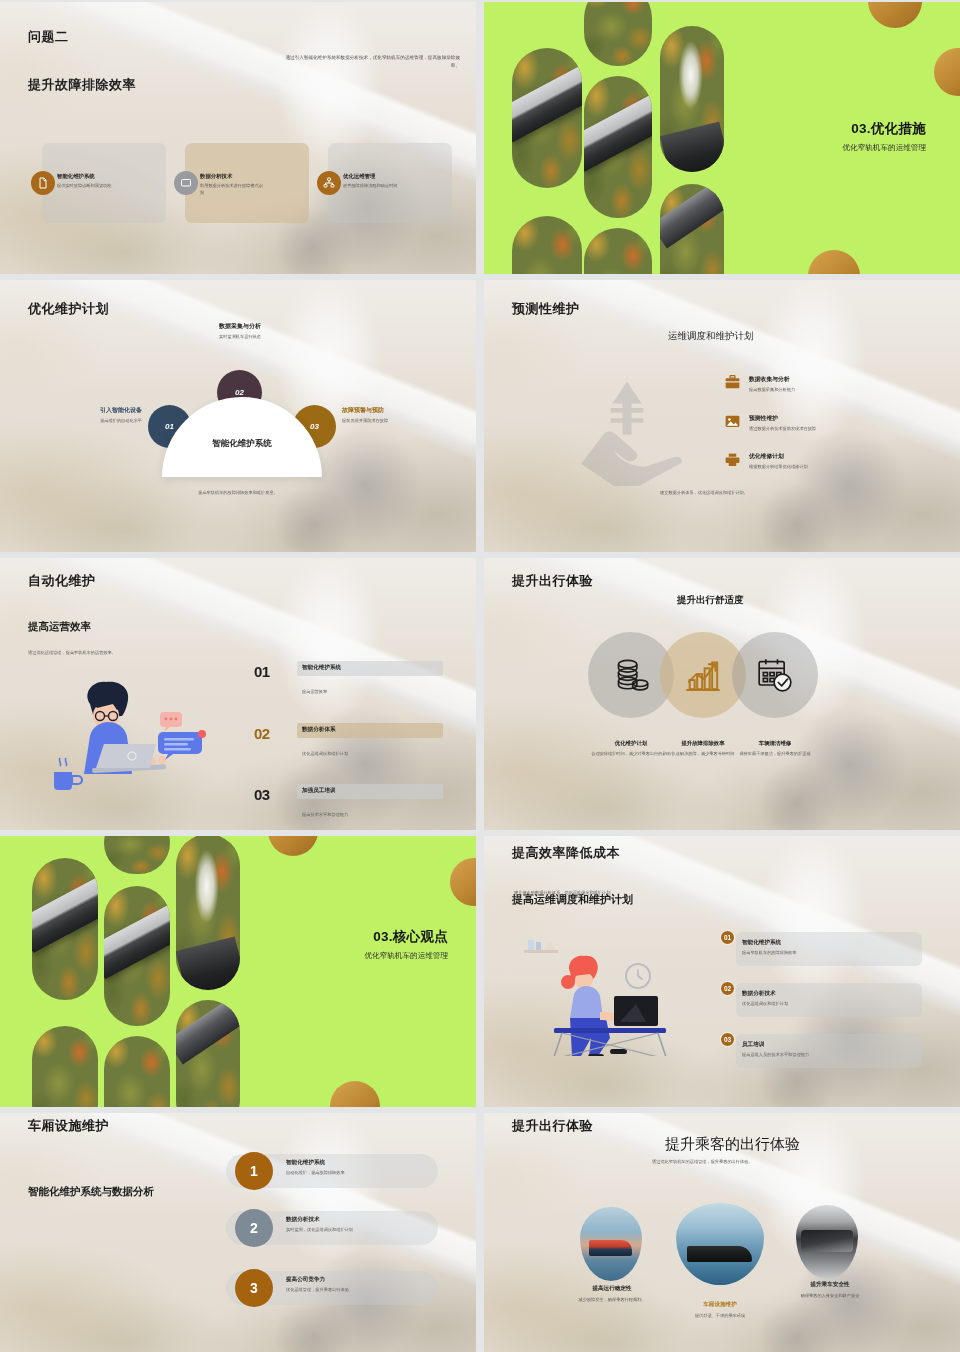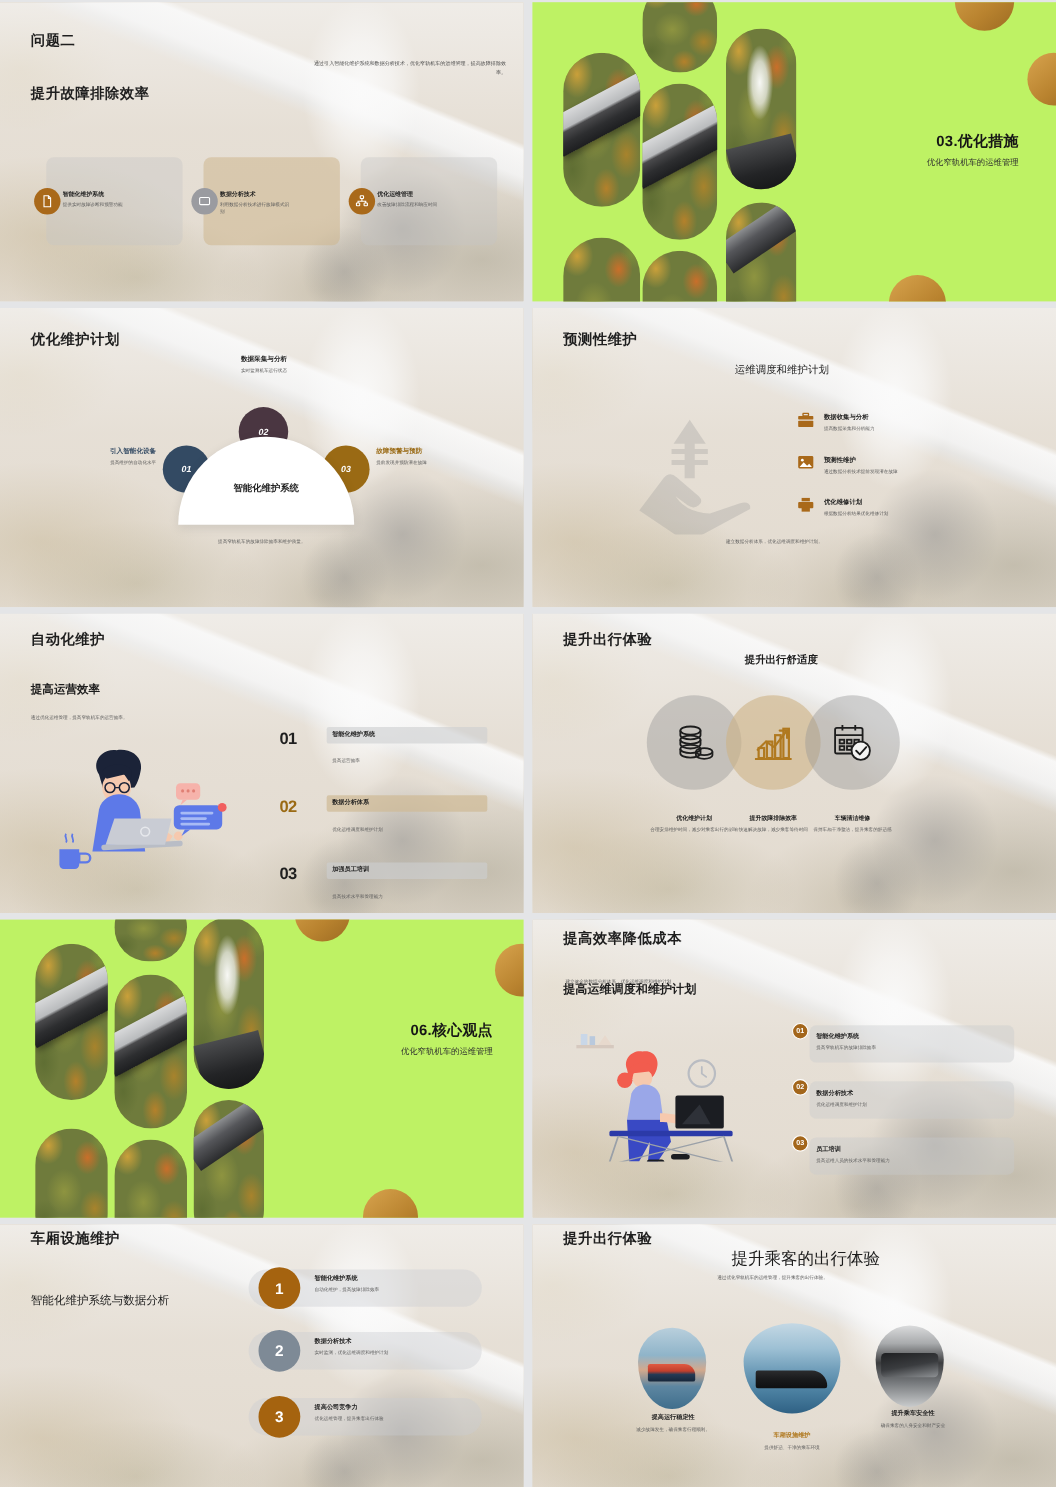--- a/index.html
+++ b/index.html
@@ -533,21 +533,21 @@
           <div class="img forest"></div>
         </div>
       <div class="pill" style="left:176px;top:-2px;width:64px;height:156px;">
           <div class="img forest smoke"></div>
         </div>
       <div class="pill" style="left:176px;top:164px;width:64px;height:132px;">
           <div class="img forest track"></div>
         </div>
     </div>
     <div style="position:absolute;right:28px;top:92px;text-align:right;">
-      <div style="font-size:13.5px;font-weight:700;color:#161616;letter-spacing:0.3px;">06.核心观点</div>
+      <div style="font-size:13.5px;font-weight:700;color:#161616;letter-spacing:0.3px;">03.核心观点</div>
       <div style="font-size:7.6px;color:#2e2e2e;margin-top:5px;">优化窄轨机车的运维管理</div>
     </div>
   </div>
 
   <div class="slide">
     <div class="bg-train">
       <div class="sky"></div>
         <div class="foliage"></div>
         <div class="rail"></div>
       <div class="steam"></div>
@@ -603,21 +603,21 @@
   <div class="slide">
     <div class="bg-train">
       <div class="sky"></div>
         <div class="foliage"></div>
         <div class="rail"></div>
       <div class="steam"></div>
         <div class="loco"></div>
         <div class="wash"></div>
     </div>
     <div class="s-title s-h1" style="left:28px;top:4px;">车厢设施维护</div>
-    <div style="position:absolute;left:28px;top:62px;font-size:10.5px;font-weight:400;color:#1c1c1c;">智能化维护系统与数据分析</div>
+    <div style="position:absolute;left:28px;top:72px;font-size:10.5px;font-weight:700;color:#1c1c1c;">智能化维护系统与数据分析</div>
 
     <div class="npanel" style="left:226px;top:41px;width:212px;"></div>
     <div class="ncirc" style="left:235px;top:39px;background:#a5630f;">1</div>
     <div style="position:absolute;left:286px;top:46px;font-size:5.6px;font-weight:700;color:#1d1d1d;">智能化维护系统</div>
     <div class="tiny" style="position:absolute;left:286px;top:57px;">自动化维护，提高故障排除效率</div>
 
     <div class="npanel" style="left:226px;top:98px;width:212px;"></div>
     <div class="ncirc" style="left:235px;top:96px;background:#7e8a96;">2</div>
     <div style="position:absolute;left:286px;top:103px;font-size:5.6px;font-weight:700;color:#1d1d1d;">数据分析技术</div>
     <div class="tiny" style="position:absolute;left:286px;top:114px;">实时监测，优化运维调度和维护计划</div>

